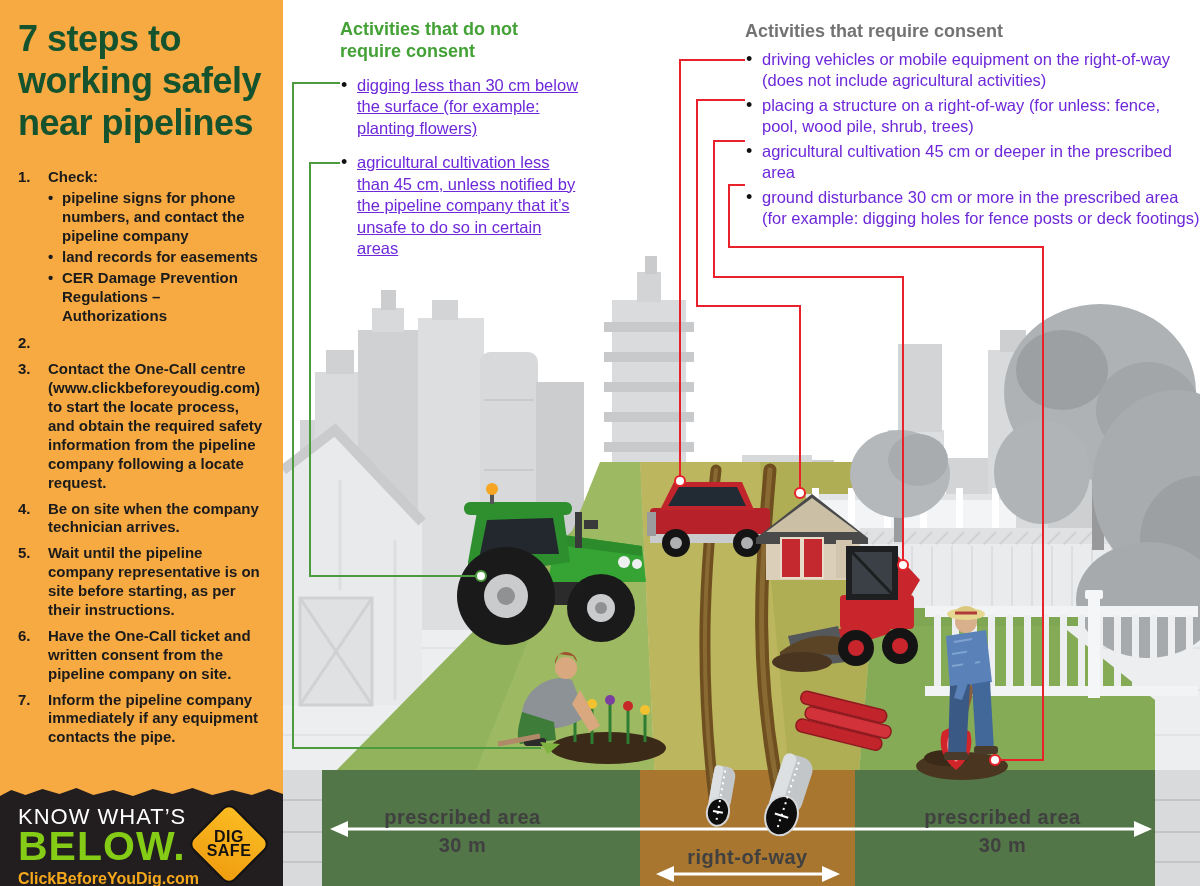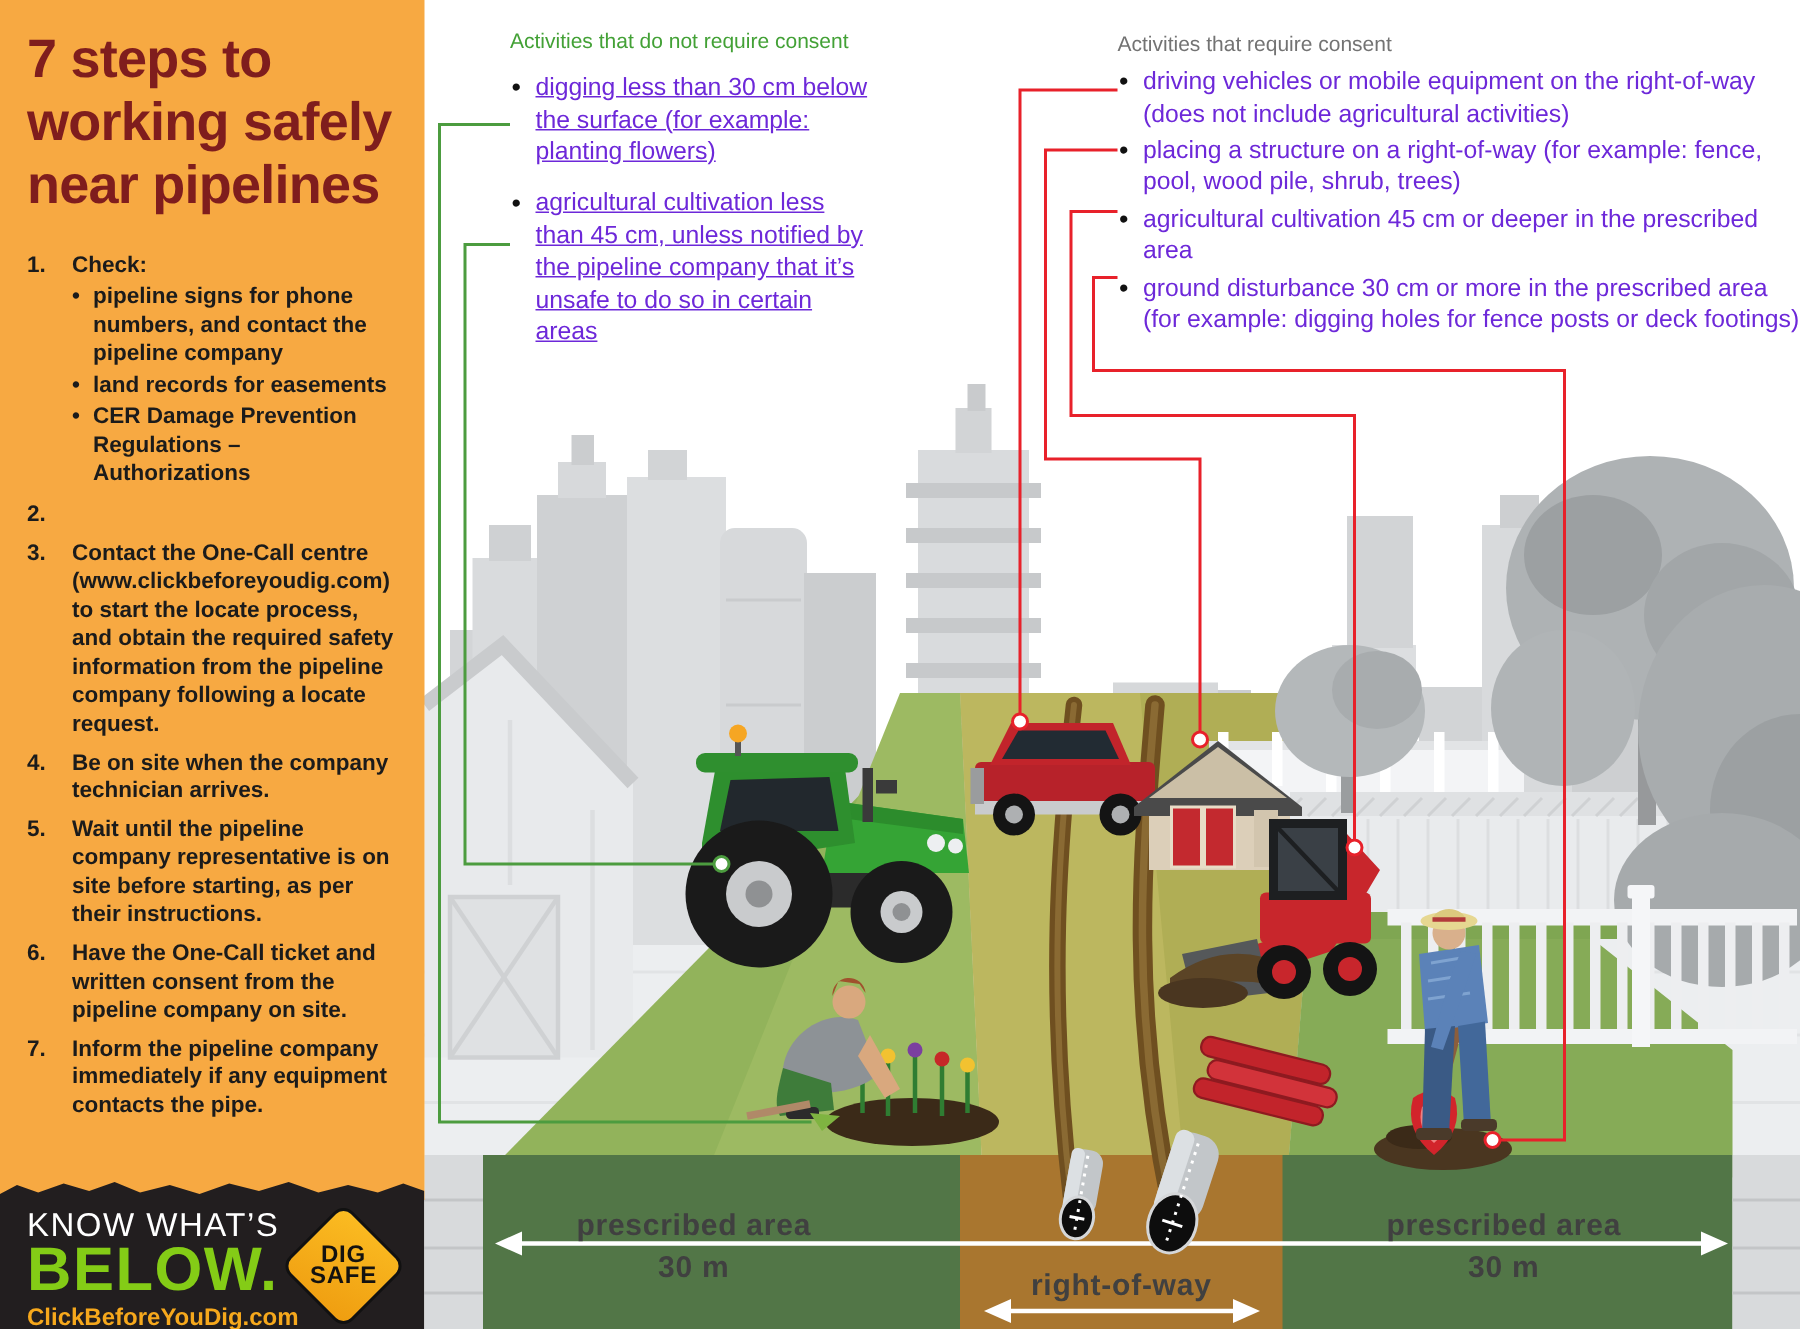--- a/index.html
+++ b/index.html
@@ -1,21 +1,21 @@
 <!DOCTYPE html>
 <html><head>
 <meta charset="utf-8">
 <style>
   html,body{margin:0;padding:0;background:#fff;}
   .canvas{position:relative;width:1200px;height:886px;background:#ffffff;overflow:hidden;
           font-family:"Liberation Sans",sans-serif;color:#1b1b1b;}
   
   .sidebar{position:absolute;left:0;top:0;width:283px;height:800px;background:#F7A942;
            box-sizing:border-box;padding:18px 16px 0 18px;}
-  .sidebar .title{font-size:36px;line-height:1.17;font-weight:bold;color:#7f1d1d;letter-spacing:-.5px;margin:0 0 24px 0;}
+  .sidebar .title{font-size:36px;line-height:1.17;font-weight:bold;color:#14532d;letter-spacing:-.5px;margin:0 0 24px 0;}
   .steps{list-style:none;margin:0;padding:0;}
   .step{display:flex;margin:0 0 7px 0;}
   .step-num{flex:none;width:30px;font-size:15px;font-weight:bold;line-height:1.26;}
   .step-text{font-size:15px;font-weight:bold;line-height:1.26;}
   .sub-bullets{list-style:none;margin:2px 0 0 0;padding:0;}
   .sub-bullets li{position:relative;padding-left:14px;margin:0 0 2px 0;}
   .sub-bullets li::before{content:"•";position:absolute;left:0;top:0;}
   
   .footer{position:absolute;left:0;top:786px;width:283px;height:100px;background:#221E1F;
           clip-path:polygon(0 10px,4% 4px,9% 9px,15% 3px,21% 8px,27% 2px,33% 9px,40% 4px,47% 10px,54% 3px,61% 8px,68% 2px,75% 9px,82% 4px,89% 9px,95% 3px,100% 8px,100% 100%,0 100%);}
@@ -25,21 +25,21 @@
   .kwb-url{font-size:16px;font-weight:bold;color:#F6A81C;margin-top:4px;}
   .digsafe{position:absolute;right:26px;top:30px;width:56px;height:56px;border-radius:7px;
            background:linear-gradient(160deg,#FBBC22,#EF9D10);transform:rotate(45deg);
            display:flex;align-items:center;justify-content:center;box-shadow:0 0 0 2px #111;}
   .digsafe-text{transform:rotate(-45deg);text-align:center;font-weight:bold;color:#141210;
                 font-size:16px;line-height:.9;letter-spacing:.5px;}
   
   .col{position:absolute;}
   .nc-col{left:340px;top:19px;width:240px;}
   .c-col{left:745px;top:21px;width:455px;}
-  .col-head{font-size:14px;font-weight:normal;line-height:1.22;margin:0 0 12px 0;}
+  .col-head{font-size:18px;font-weight:bold;line-height:1.22;margin:0 0 12px 0;}
   .nc-col .col-head{color:#43A136;}
   .c-col .col-head{color:#737373;margin-bottom:6px;}
   .callout-list{list-style:none;margin:0;padding:0;}
   .callout-list li{position:relative;padding-left:17px;font-size:16.5px;line-height:1.3;color:#6d28d9;}
   .callout-list li::before{content:"•";position:absolute;left:1px;top:-1px;color:#111;font-size:18px;}
   .nc-col .callout-list li{margin-bottom:13px;text-decoration:underline;}
   .c-col .callout-list li{margin-bottom:3px;}
   
   .scene{position:absolute;left:0;top:0;width:1200px;height:886px;}
   
@@ -426,21 +426,21 @@
     <ul class="callout-list">
       <li>digging less than 30 cm below the surface (for example: planting flowers)</li>
       <li>agricultural cultivation less than 45 cm, unless notified by the pipeline company that it’s unsafe to do so in certain areas</li>
     </ul>
   </div>
 
   <div class="col c-col">
     <h2 class="col-head">Activities that require consent</h2>
     <ul class="callout-list">
       <li>driving vehicles or mobile equipment on the right-of-way (does not include agricultural activities)</li>
-      <li>placing a structure on a right-of-way (for example: fence, pool, wood pile, shrub, trees)</li>
+      <li>placing a structure on a right-of-way (for unless: fence, pool, wood pile, shrub, trees)</li>
       <li>agricultural cultivation 45 cm or deeper in the prescribed area</li>
       <li>ground disturbance 30 cm or more in the prescribed area (for example: digging holes for fence posts or deck footings)</li>
     </ul>
   </div>
 
   <div class="band-label" style="left:380px;top:806px;width:165px;">prescribed area</div>
   <div class="band-label" style="left:380px;top:834px;width:165px;">30 m</div>
   <div class="band-label" style="left:920px;top:806px;width:165px;">prescribed area</div>
   <div class="band-label" style="left:920px;top:834px;width:165px;">30 m</div>
   <div class="band-label" style="left:660px;top:846px;width:175px;">right-of-way</div>

